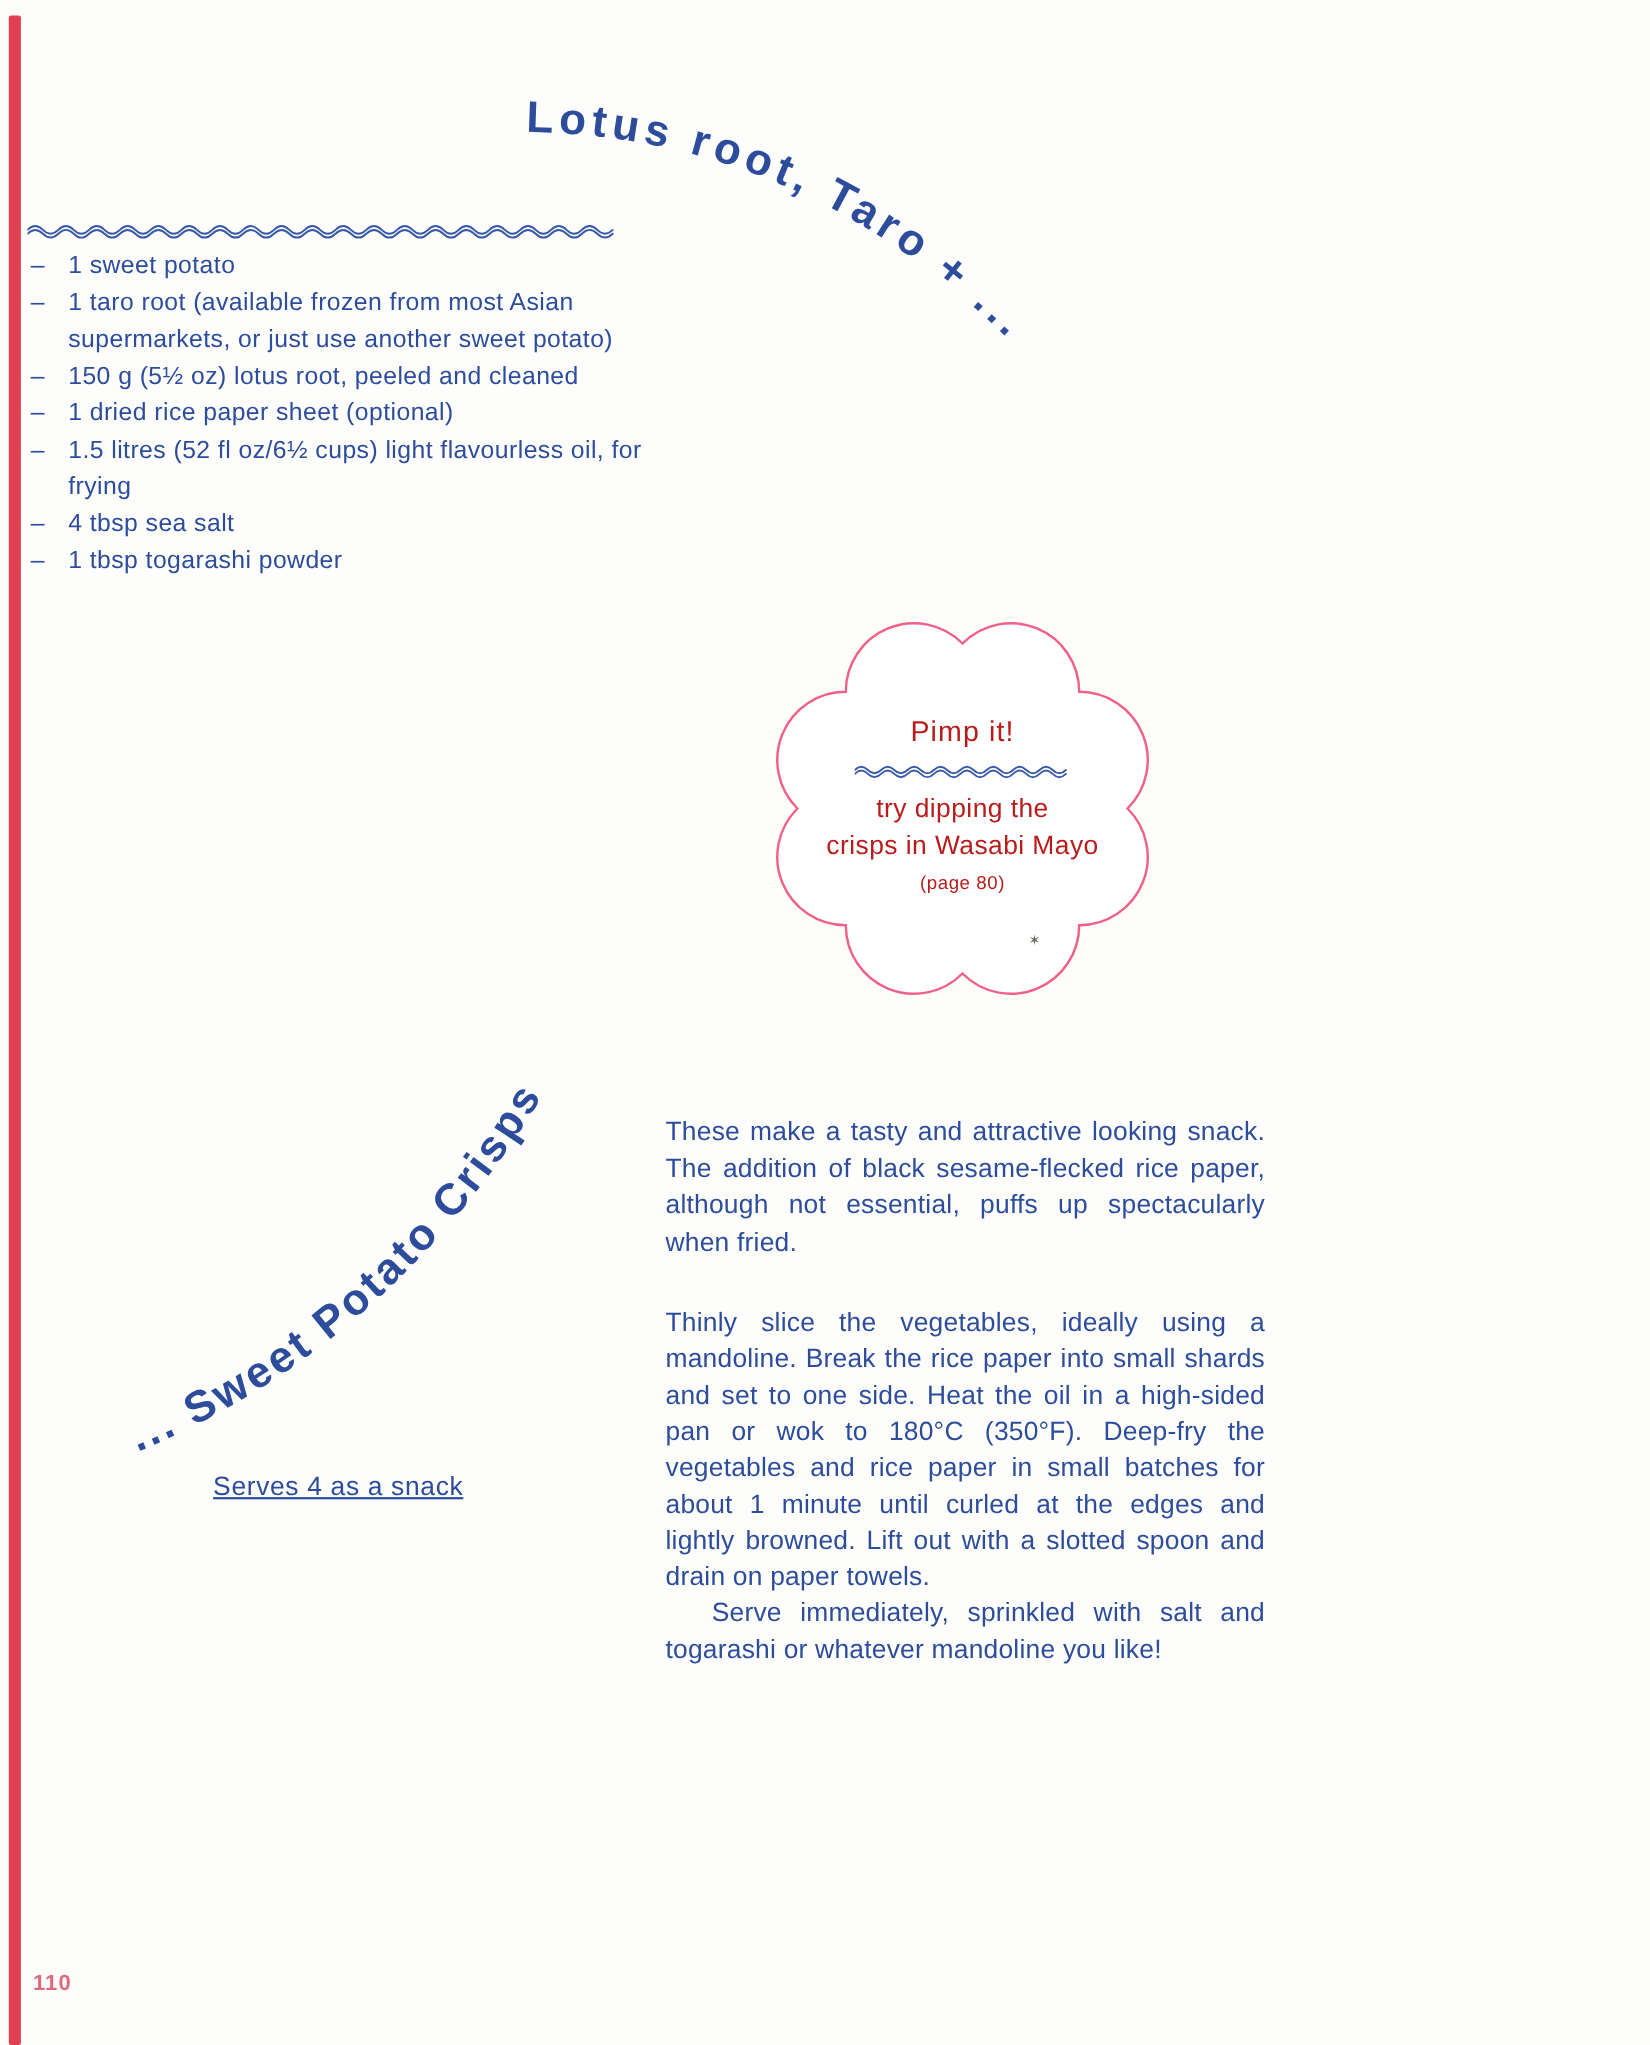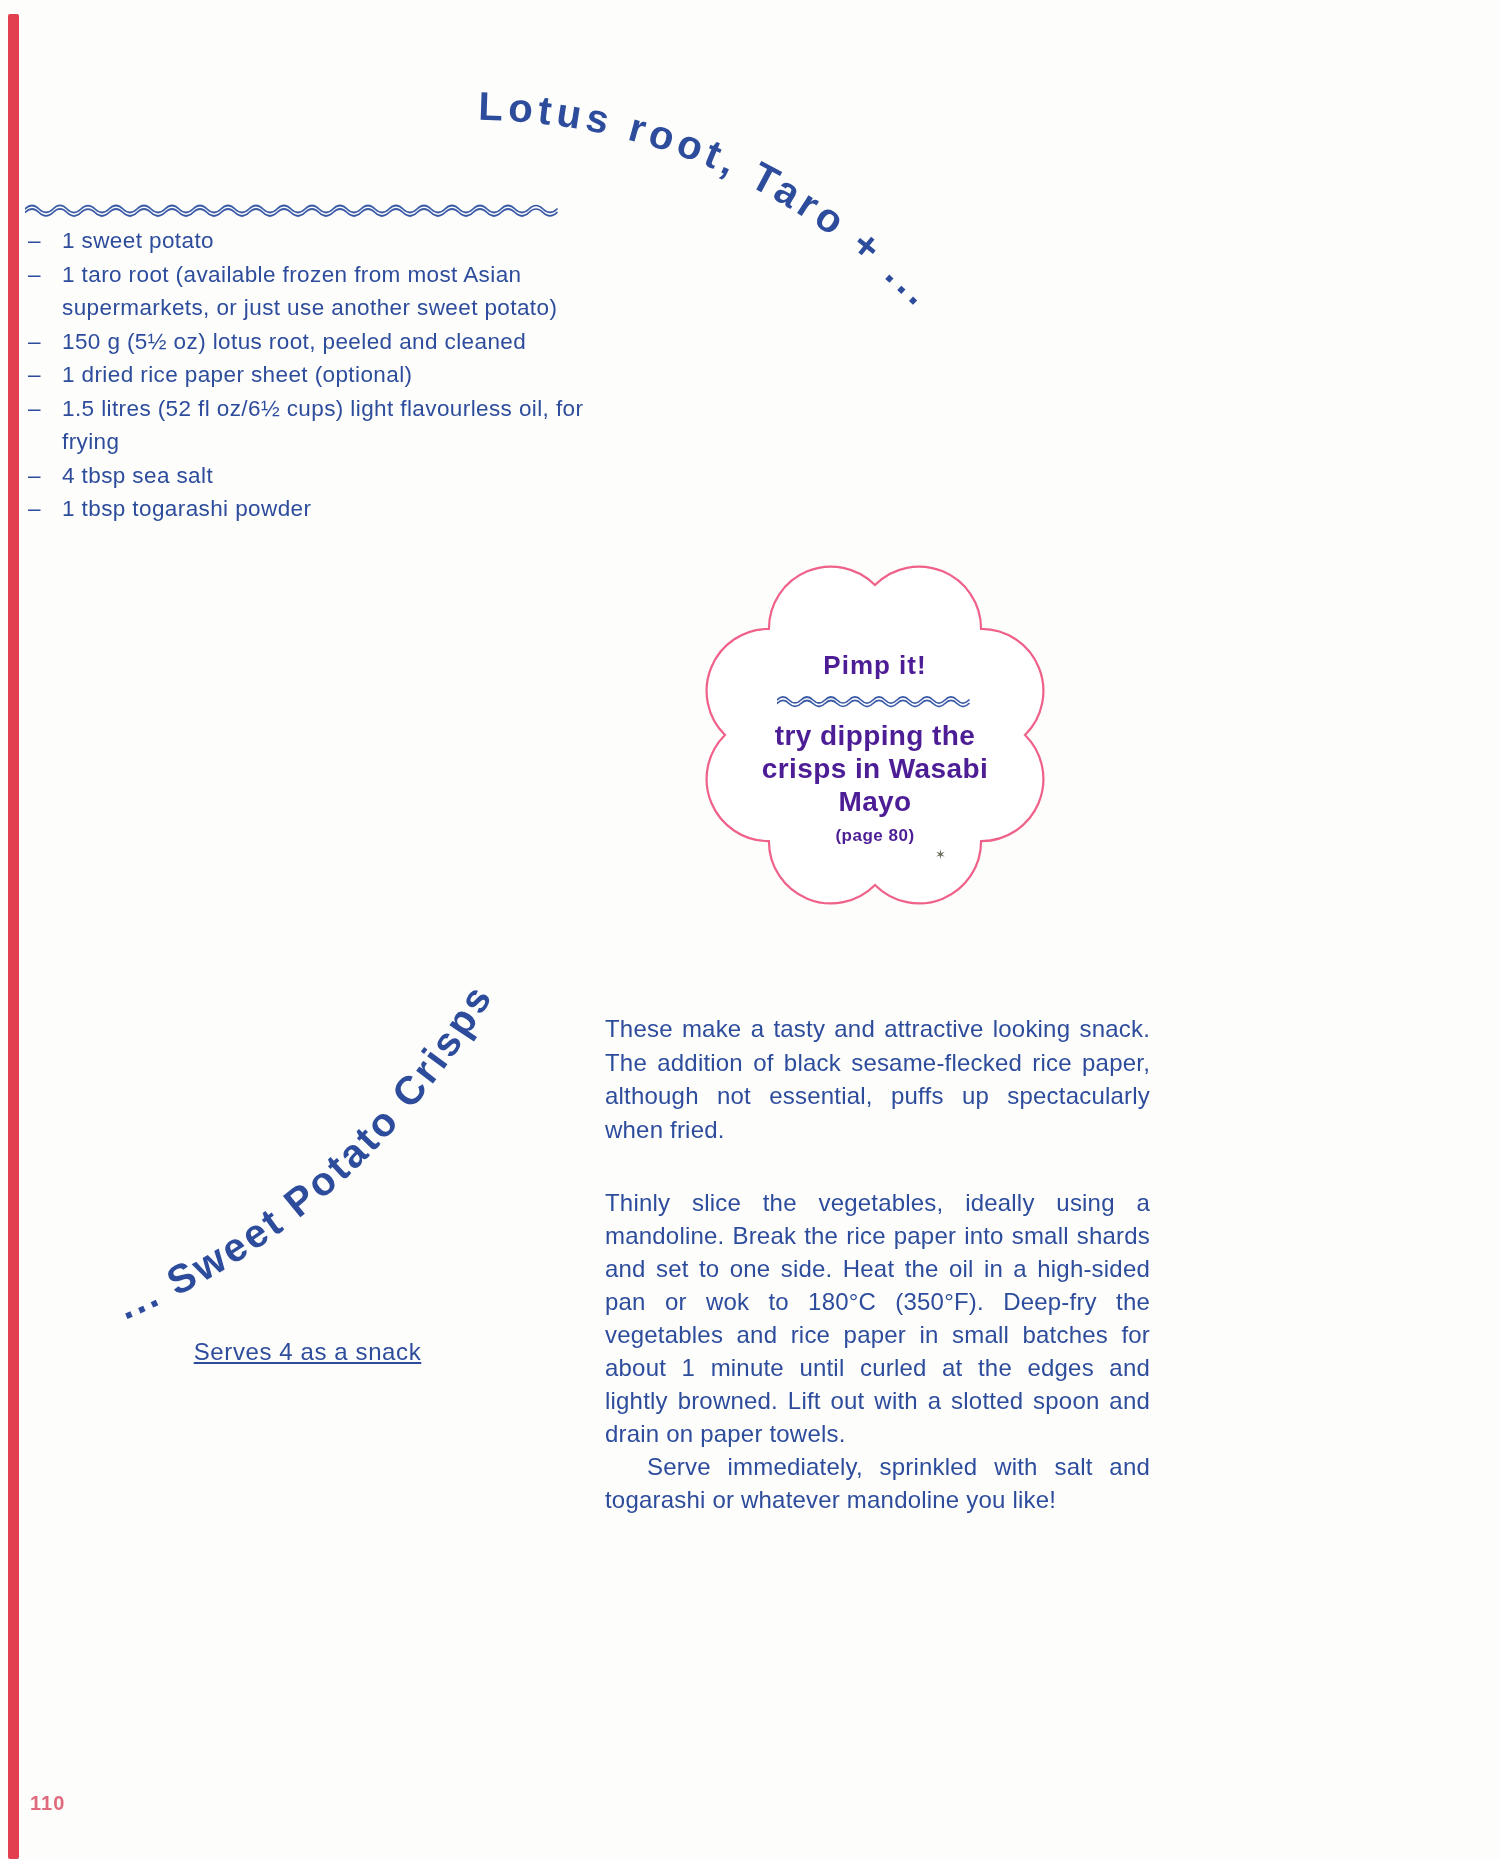--- a/index.html
+++ b/index.html
@@ -42,25 +42,25 @@
   }
   .ingredients li { display:flex; }
   .ingredients .dash { flex:0 0 34px; }
   .ingredients .txt  { flex:1; }
   
   .badge { position:absolute; left:690px; top:550px; width:370px; height:370px; }
   .badge-svg { position:absolute; left:0; top:0; width:370px; height:370px; }
   .badge-svg path { fill:#ffffff; stroke:#ef6189; stroke-width:2.2; }
   .badge-content {
     position:absolute; left:35px; top:100px; width:300px;
-    text-align:center; color:#4c1d95;font-weight:bold;
+    text-align:center; color:#b91c1c;
   }
   .badge-title { font-size:26px; letter-spacing:1px; }
   .badge-wavy  { display:block; margin:14px auto 10px auto; width:196px; height:14px; }
-  .badge-line  { font-size:28px; line-height:33px; letter-spacing:0.4px; }
+  .badge-line  { font-size:24px; line-height:33px; letter-spacing:0.4px; }
   .badge-ref   { font-size:17px; margin-top:8px; letter-spacing:0.5px; }
   .badge-sparkle {
     position:absolute; left:245px; top:297px;
     font-size:13px; color:#6b6b5a;
   }
   
   .serves {
     position:absolute; left:80px; top:1338px; width:455px;
     text-align:center; font-size:24px; letter-spacing:0.6px;text-decoration:underline;
   }

